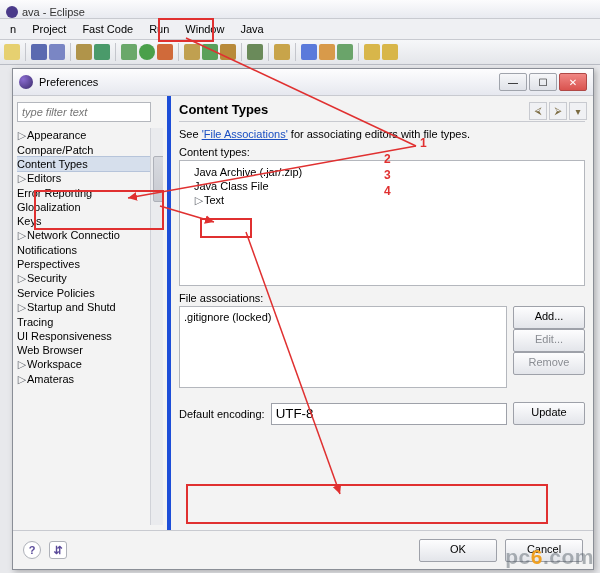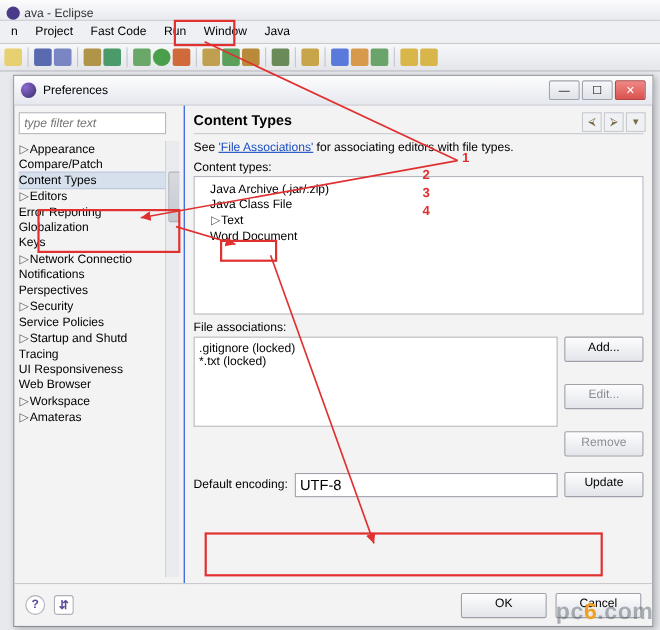--- a/index.html
+++ b/index.html
@@ -12,21 +12,21 @@
 .toolbar{height:24px;background:linear-gradient(#f6f7f9,#e4e6ea);border-bottom:1px solid #b9bcc4;display:flex;align-items:center;padding:0 4px;gap:2px}
 .tb-btn{width:16px;height:16px;border-radius:2px;display:flex;align-items:center;justify-content:center}
 .tb-sep{width:1px;height:18px;background:#c4c6cc;margin:0 3px}
 .dialog{position:absolute;left:12px;top:68px;width:580px;height:500px;background:#f3f3f3;border:1px solid #8a8e96;box-shadow:2px 2px 6px rgba(0,0,0,.25)}
 .dlg-titlebar{height:26px;background:linear-gradient(#fdfdfe,#e6e8ef);display:flex;align-items:center;padding:0 6px;border-bottom:1px solid #c8cad0}
 .dlg-titlebar .purple-ball{width:14px;height:14px;background:radial-gradient(circle at 30% 30%,#8a6cd0,#3a2a6a);border-radius:50%;margin-right:6px}
 .winctrls{margin-left:auto;display:flex;gap:2px}
 .winctrls div{width:26px;height:16px;border:1px solid #a0a4ac;border-radius:2px;display:flex;align-items:center;justify-content:center;font-size:10px;background:linear-gradient(#f6f7f9,#dfe2e8)}
 .winctrls .close{background:linear-gradient(#f08784,#d9534f);color:#fff;border-color:#b04846}
 .dlg-body{display:flex;height:435px}
-.leftpane{width:146px;border-right:1px solid #1d4ed8;padding:6px 4px;display:flex;flex-direction:column}
+.leftpane{width:146px;border-right:4px solid #1d4ed8;padding:6px 4px;display:flex;flex-direction:column}
 .filter{width:124px;height:18px;border:1px solid #b4b7bd;background:#fff;padding:0 4px;color:#8a8a8a;font-style:italic;font-size:11px}
 .tree{flex:1;overflow:hidden;margin-top:6px;position:relative}
 .tree-scroll{position:absolute;right:-2px;top:0;bottom:0;width:14px;background:#eaebee;border-left:1px solid #d0d2d8}
 .tree-scroll .thumb{position:absolute;top:28px;left:2px;width:10px;height:44px;background:linear-gradient(#d8dae0,#c6c9d0);border:1px solid #aeb1b9;border-radius:2px}
 .tree ul{list-style:none;margin:0;padding:0}
 .tree li{white-space:nowrap;padding:1px 0 1px 0;cursor:default}
 .tw{display:inline-block;width:10px;text-align:center;color:#5a5e66}
 .ind1{padding-left:12px}
 .ind2{padding-left:24px}
 .sel{background:#d6dfec;outline:1px solid #b6c4da}
@@ -35,21 +35,21 @@
 .headnav{position:absolute;right:6px;top:6px;display:flex;gap:2px}
 .headnav div{width:16px;height:16px;border:1px solid #c8cad0;background:#f0f1f4;display:flex;align-items:center;justify-content:center;color:#7a6a40;font-size:10px}
 .hr{height:1px;background:#c8cad0;margin:4px 0 6px}
 .link{color:#1a4fc2;text-decoration:underline;cursor:pointer}
 .section-label{margin:6px 0 2px}
 .listbox{border:1px solid #b4b7bd;background:#fff;padding:4px 4px;position:relative}
 .ct-box{height:116px}
 .ct-box li{padding:1px 0;white-space:nowrap}
 .fa-row{display:flex;gap:6px}
 .fa-box{flex:1;height:72px}
-.side-btns{display:flex;flex-direction:column;gap:20px}
+.side-btns{display:flex;flex-direction:column;gap:0}
 .btn{width:70px;height:21px;border:1px solid #9ea1a9;background:linear-gradient(#fdfdfe,#e3e5ea);border-radius:2px;text-align:center;line-height:19px;cursor:default}
 .btn.disabled{color:#8a8d93}
 .enc-row{display:flex;align-items:center;gap:6px;margin-top:14px}
 .enc-input{flex:1;height:20px;border:1px solid #9ea1a9;background:#fff;padding:0 4px}
 .dlg-footer{position:absolute;left:0;right:0;bottom:0;height:38px;border-top:1px solid #c8cad0;display:flex;align-items:center;padding:0 10px;gap:8px}
 .help-icon{width:16px;height:16px;border:1px solid #aeb1b9;border-radius:50%;display:flex;align-items:center;justify-content:center;color:#5a4a9a;font-weight:bold;background:#fff}
 .spacer{flex:1}
 .redbox{border:2px solid #e03030;position:absolute}
 svg.overlay{position:absolute;left:0;top:0;pointer-events:none}
 .annnum{position:absolute;color:#e03030;font-size:12px;font-weight:bold}
@@ -158,29 +158,27 @@
         <div>
           <span>See </span><span class="link">'File Associations'</span><span> for associating editors with file types.</span>
         </div>
 
         <div class="section-label">Content types:</div>
         <div class="listbox ct-box">
           <ul style="list-style:none;margin:0;padding:0 0 0 10px">
             <li><span>Java Archive (.jar/.zip)</span></li>
             <li><span>Java Class File</span></li>
             <li><span class="tw">▷</span><span>Text</span></li>
-            <li><span>Word Document</span></li>
           </ul>
         </div>
 
         <div class="section-label">File associations:</div>
         <div class="fa-row">
           <div class="listbox fa-box">
             <div>.gitignore (locked)</div>
-            <div>*.txt (locked)</div>
           </div>
           <div class="side-btns">
             <div class="btn">Add...</div>
             <div class="btn disabled">Edit...</div>
             <div class="btn disabled">Remove</div>
           </div>
         </div>
 
         <div class="enc-row">
           <span>Default encoding:</span>

